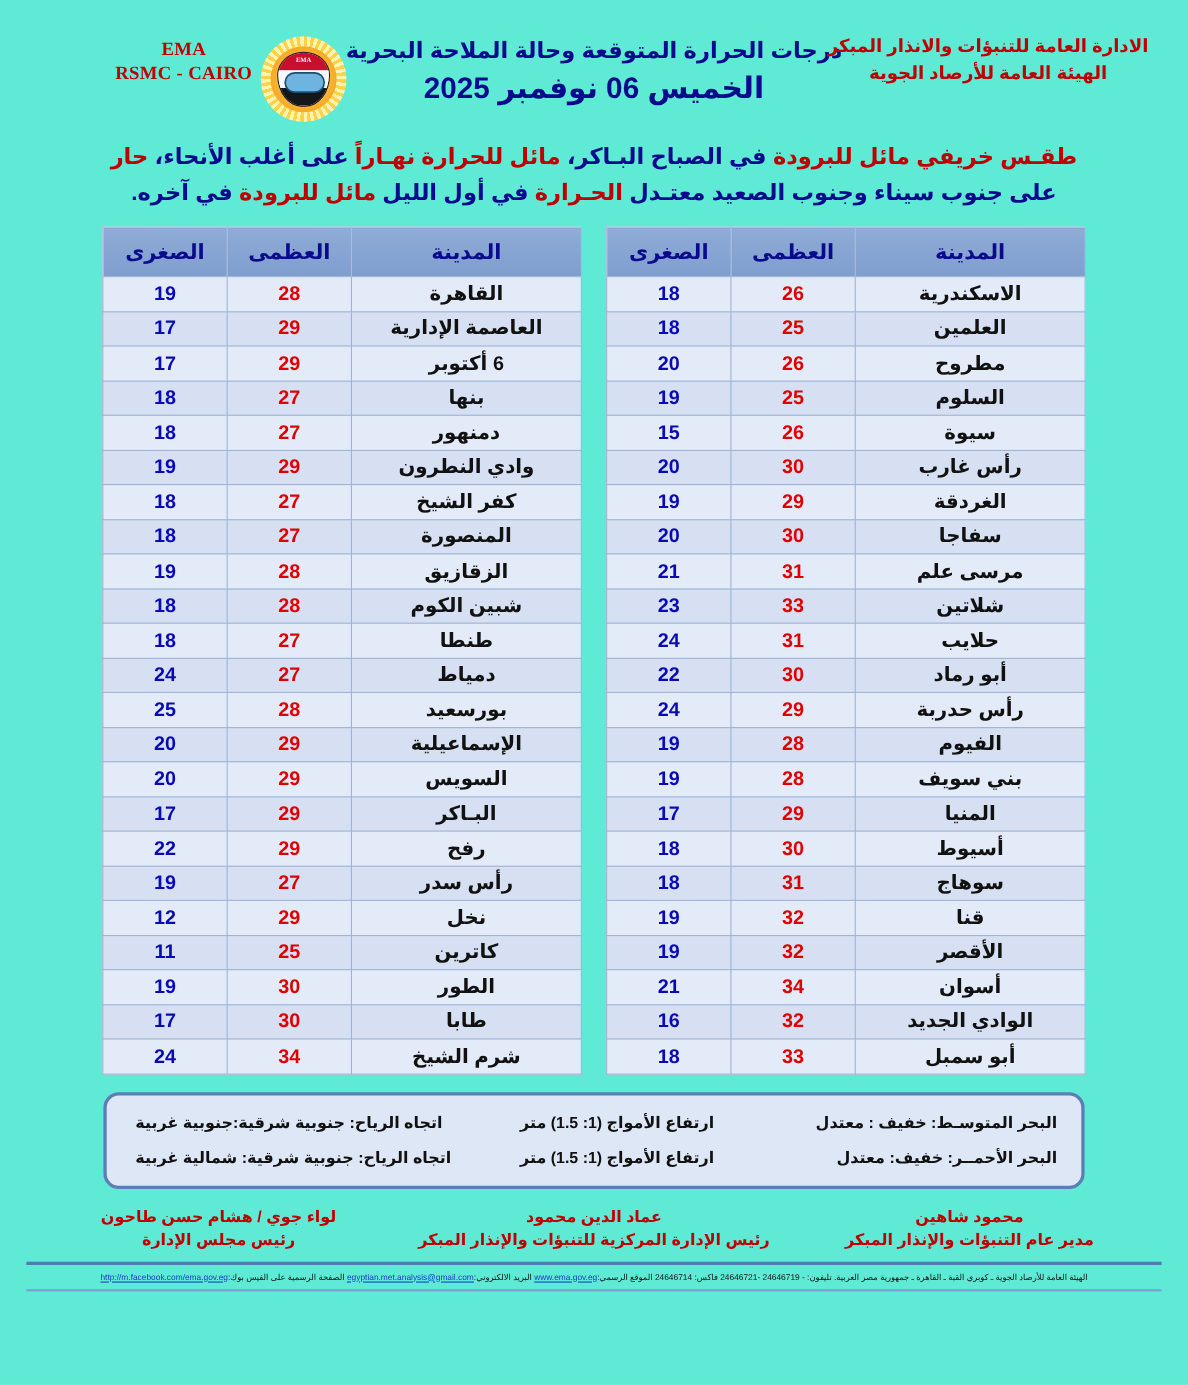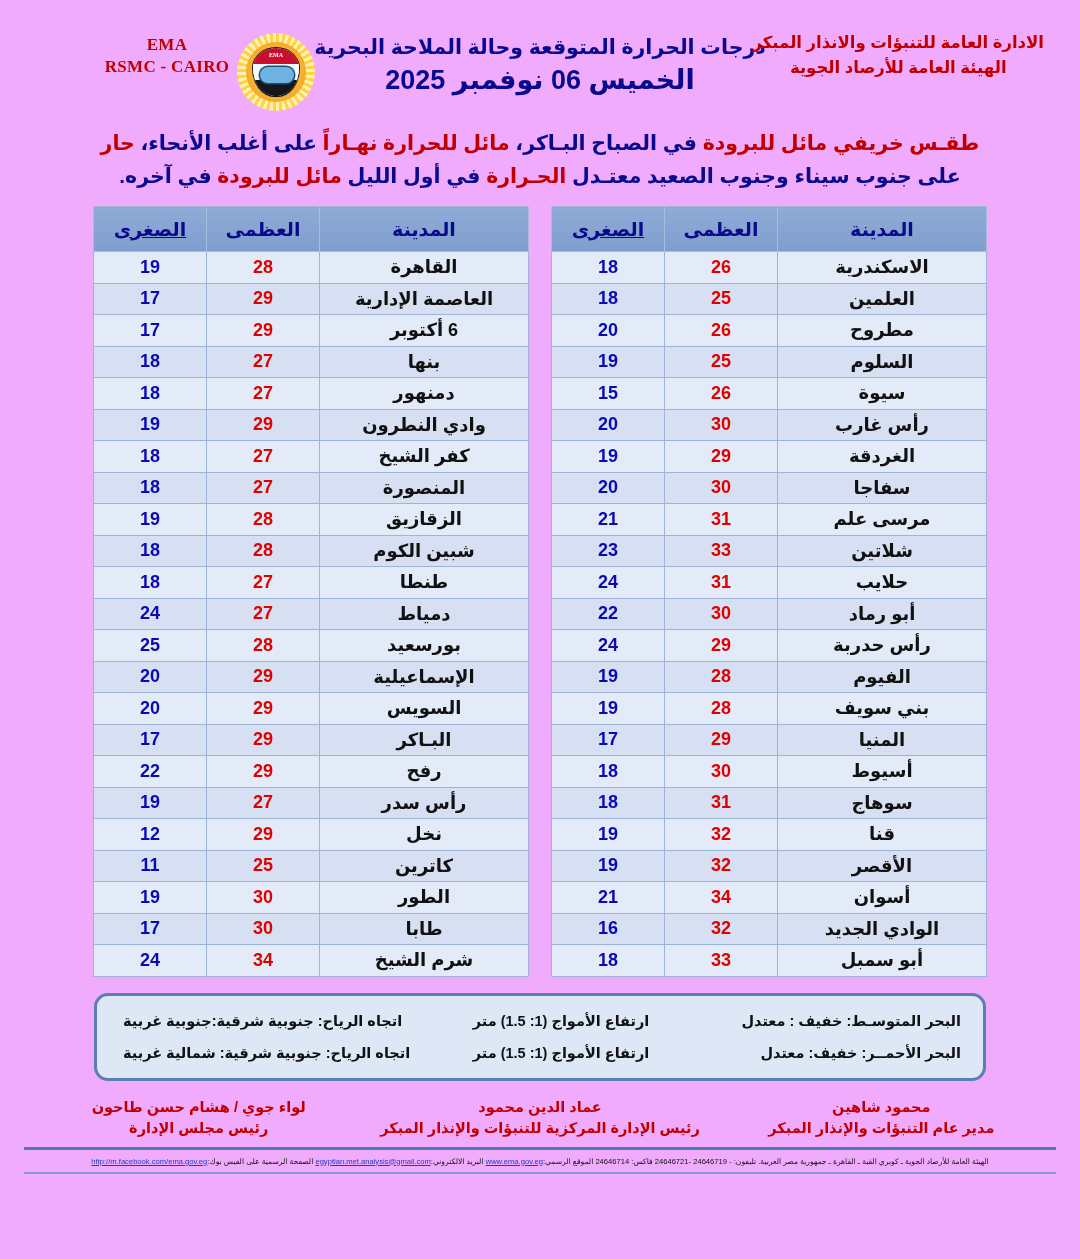--- a/index.html
+++ b/index.html
@@ -11,21 +11,21 @@
     width: 1080px;
     height: 1259px;
     font-family: "Liberation Sans", "DejaVu Sans", sans-serif;
     overflow: hidden;
     position: relative;
   }
   .page {
     position: relative;
     width: 1080px;
     height: 1259px;
-    background: #f0abfc;
+    background: #5eead4;
     box-sizing: border-box;
     padding: 0;
   }
   
   .header {
     position: relative;
     height: 122px;
     padding: 0 22px;
     box-sizing: border-box;
   }
@@ -169,21 +169,21 @@
     background: linear-gradient(180deg, #8fabd6 0%, #7f9ecf 100%);
     color: #0a0a8c;
     font-size: 19px;
     font-weight: bold;
     height: 42px;
     border: 1px solid #a8bcdb;
     text-align: center;
   }
   table.wx th.city-h { width: 206px; }
   table.wx th.max-h  { width: 110px; }
-  table.wx th.min-h  { width: 110px; text-decoration: underline; }
+  table.wx th.min-h  { width: 110px; }
   table.wx td {
     border: 1px solid #9db4d6;
     height: 31.5px;
     text-align: center;
     font-size: 18px;
     font-weight: bold;
     padding: 0 4px;
     box-sizing: border-box;
   }
   table.wx tr:nth-child(odd) td { background: #e4ebf8; }

